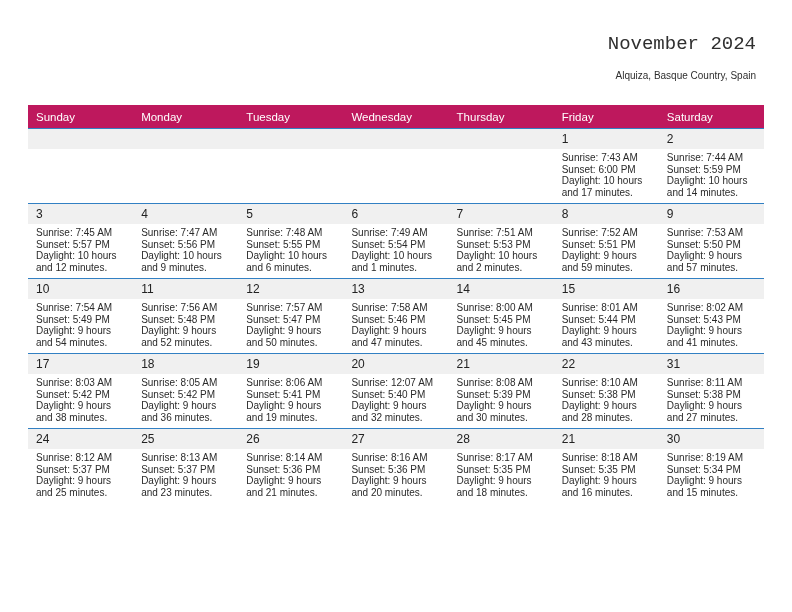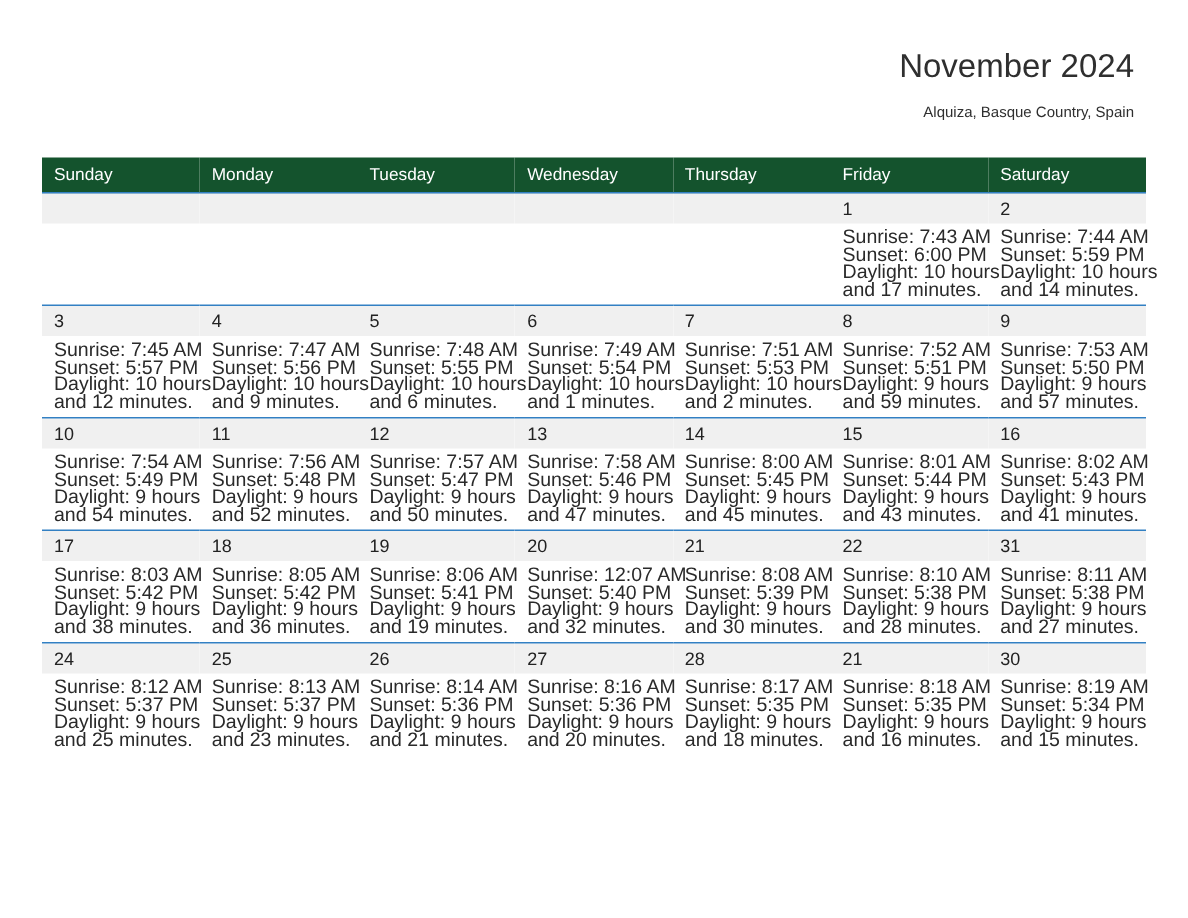--- a/index.html
+++ b/index.html
@@ -60,25 +60,26 @@
     border-top: 21px solid transparent;
   }
 
   .titles {
     position: absolute;
     right: 36px;
     top: 28px;
     text-align: right;
   }
   .month-title {
-    font-size: 22px;
+    font-size: 19px;
     color: #2f2f2f;
     font-weight: normal;
     line-height: 32px;
     white-space: nowrap;
+    font-family: Liberation Mono, monospace;
   }
   .location-title {
     font-size: 10px;
     color: #2f2f2f;
     line-height: 20px;
     margin-top: 6px;
     white-space: nowrap;
   }
 
   
@@ -87,21 +88,21 @@
     left: 28px;
     top: 105px;
     width: 736px;
   }
   table.cal {
     border-collapse: collapse;
     table-layout: fixed;
     width: 736px;
   }
   table.cal th {
-    background: #14532d;
+    background: #be185d;
     color: #ffffff;
     font-size: 11.5px;
     font-weight: normal;
     text-align: left;
     padding: 5px 0 5px 8px;
     height: 13px;
     border: none;
   }
   table.cal td {
     width: 105.14px;
@@ -121,21 +122,21 @@
     color: #222222;
     padding: 3px 0 3px 8px;
     height: 14px;
     line-height: 14px;
   }
   .daynum.empty {
     color: transparent;
   }
   .info {
     padding: 3px 6px 0 8px;
-    font-size: 13px;
+    font-size: 10px;
     line-height: 11.6px;
     color: #2a2a2a;
   }
   .info div {
     white-space: nowrap;
   }
   td.blank .daynum {
     background: #f0f0f0;
   }
 </style>

